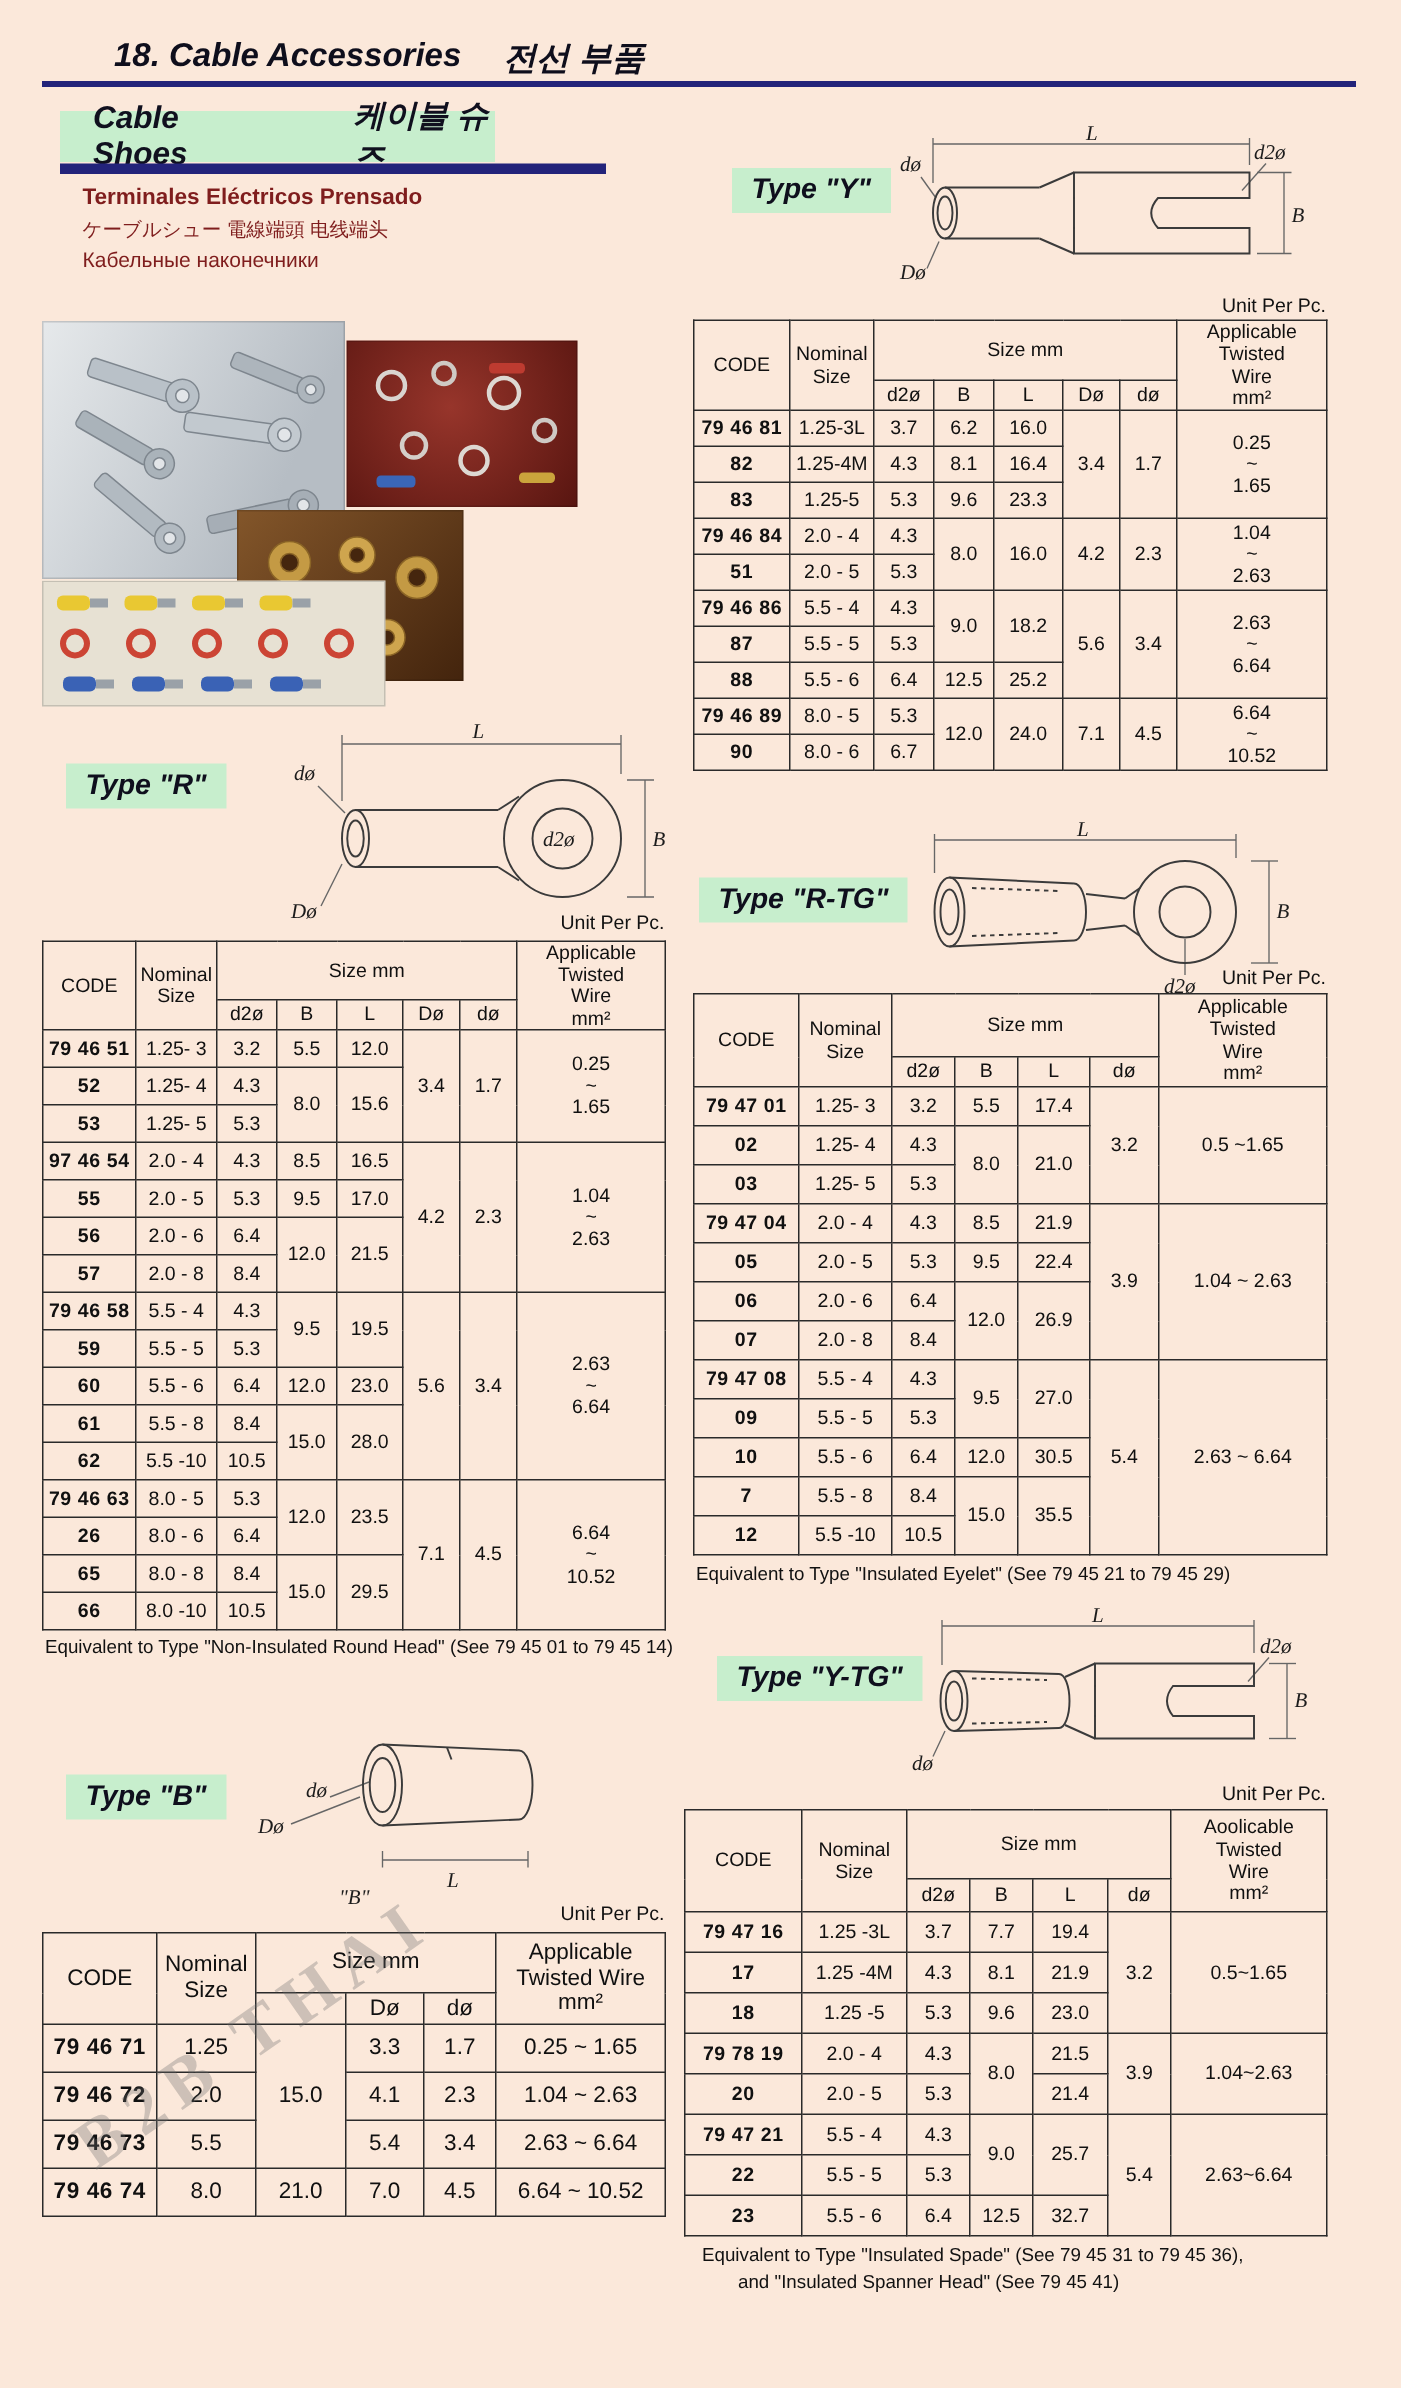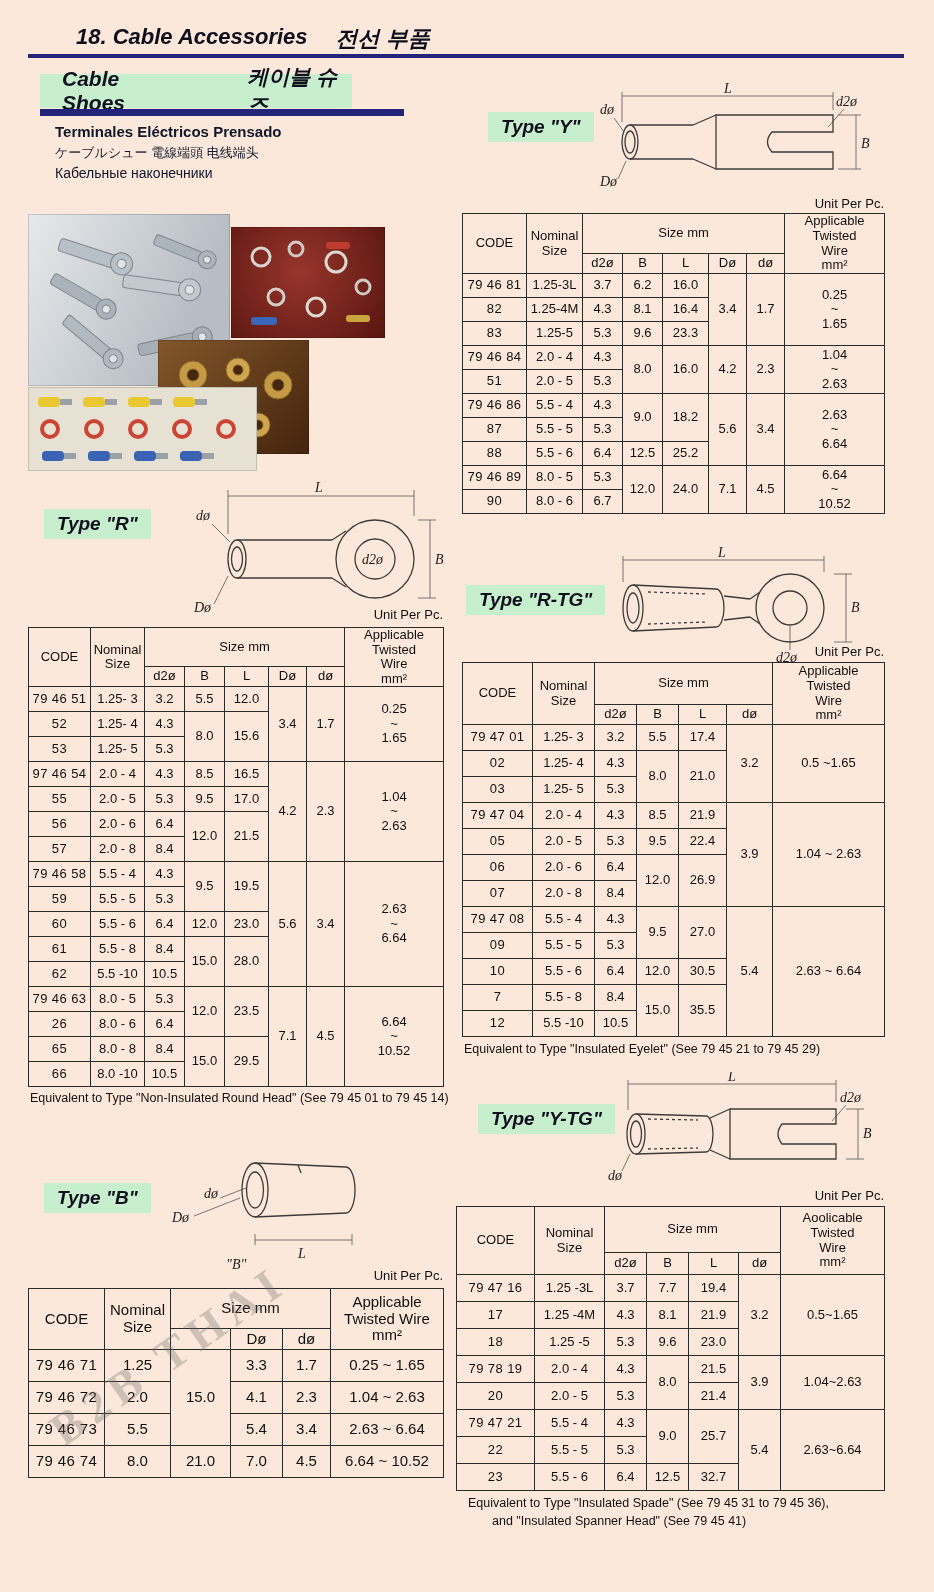--- a/index.html
+++ b/index.html
@@ -5,23 +5,23 @@
   *{margin:0;padding:0;box-sizing:border-box}
   html,body{width:934px;height:1592px}
   body{background:#fbe8da;font-family:"Liberation Sans","DejaVu Sans",sans-serif;color:#151515;position:relative;overflow:hidden}
   #page{position:absolute;inset:0}
 
   
   #hdr{position:absolute;left:76px;top:24px;display:flex;gap:28px;font:italic 700 22px "Liberation Sans",sans-serif;color:#0e0e1c}
   #hdr-rule{position:absolute;left:28px;top:54px;width:876px;height:4px;background:#23237a}
 
   
-  #sec{position:absolute;left:40px;top:74px;width:312px;height:34px;background:#c7eecd;display:flex;align-items:center;padding-left:22px;gap:66px;font:italic 700 21px "Liberation Sans",sans-serif;color:#10101e}
+  #sec{position:absolute;left:40px;top:74px;width:290px;height:34px;background:#c7eecd;display:flex;align-items:center;padding-left:22px;gap:66px;font:italic 700 21px "Liberation Sans",sans-serif;color:#10101e}
   #sec-rule{position:absolute;left:40px;top:109px;width:364px;height:7px;background:#23237a}
-  #subs{position:absolute;left:55px;top:121px;line-height:21px;color:#0f172a}
+  #subs{position:absolute;left:55px;top:121px;line-height:21px;color:#7f1d1d}
   #subs .s1{font-size:15px;font-weight:700}
   #subs .s2{font-size:13px}
   #subs .s3{font-size:14px}
 
   
   .photo{position:absolute;box-shadow:0 0 0 1px rgba(0,0,0,.15) inset}
   #photoA{left:28px;top:214px;width:202px;height:172px;background:linear-gradient(115deg,#e6e9eb,#b6bdc4 75%)}
   #photoB{left:231px;top:227px;width:154px;height:111px;background:radial-gradient(circle at 45% 40%,#97352b,#581510)}
   #photoC{left:158px;top:340px;width:151px;height:114px;background:linear-gradient(135deg,#83562a,#43240d)}
   #photoD{left:28px;top:387px;width:229px;height:84px;background:#e7e1d3}
@@ -39,21 +39,21 @@
   .unit{position:absolute;width:142px;text-align:right;font-size:13px;color:#111}
   #unit-y{left:742px;top:196px}
   #unit-r{left:301px;top:607px}
   #unit-rtg{left:742px;top:644px}
   #unit-b{left:301px;top:1268px}
   #unit-ytg{left:742px;top:1188px}
 
   
   table.tbl{position:absolute;border-collapse:collapse;table-layout:fixed;background:transparent}
   .tbl th,.tbl td{border:1px solid #2a2a2a;text-align:center;vertical-align:middle;font-size:13px;line-height:1.12;white-space:pre-line;padding:0 1px;font-weight:400;color:#101010}
-  .tbl td.code{font-weight:400;letter-spacing:.4px}
+  .tbl td.code{font-weight:700;letter-spacing:.4px}
   #tbl-y{left:462px;top:213px;width:422px}
   #tbl-r{left:28px;top:627px;width:415px}
   #tbl-rtg{left:462px;top:662px;width:422px}
   #tbl-b{left:28px;top:1288px;width:415px}
   #tbl-ytg{left:456px;top:1206px;width:428px}
   .tbl-y thead tr:first-child{height:40px}.tbl-y thead tr+tr{height:20px}.tbl-y tbody tr{height:24px}
   .tbl-r thead tr:first-child{height:38px}.tbl-r thead tr+tr{height:20px}.tbl-r tbody tr{height:25px}
   .tbl-rtg thead tr:first-child{height:42px}.tbl-rtg thead tr+tr{height:20px}.tbl-rtg tbody tr{height:26px}
   .tbl-b thead tr:first-child{height:40px}.tbl-b thead tr+tr{height:21px}.tbl-b tbody tr{height:32px}
   .tbl-b th,.tbl-b td{font-size:15px}

